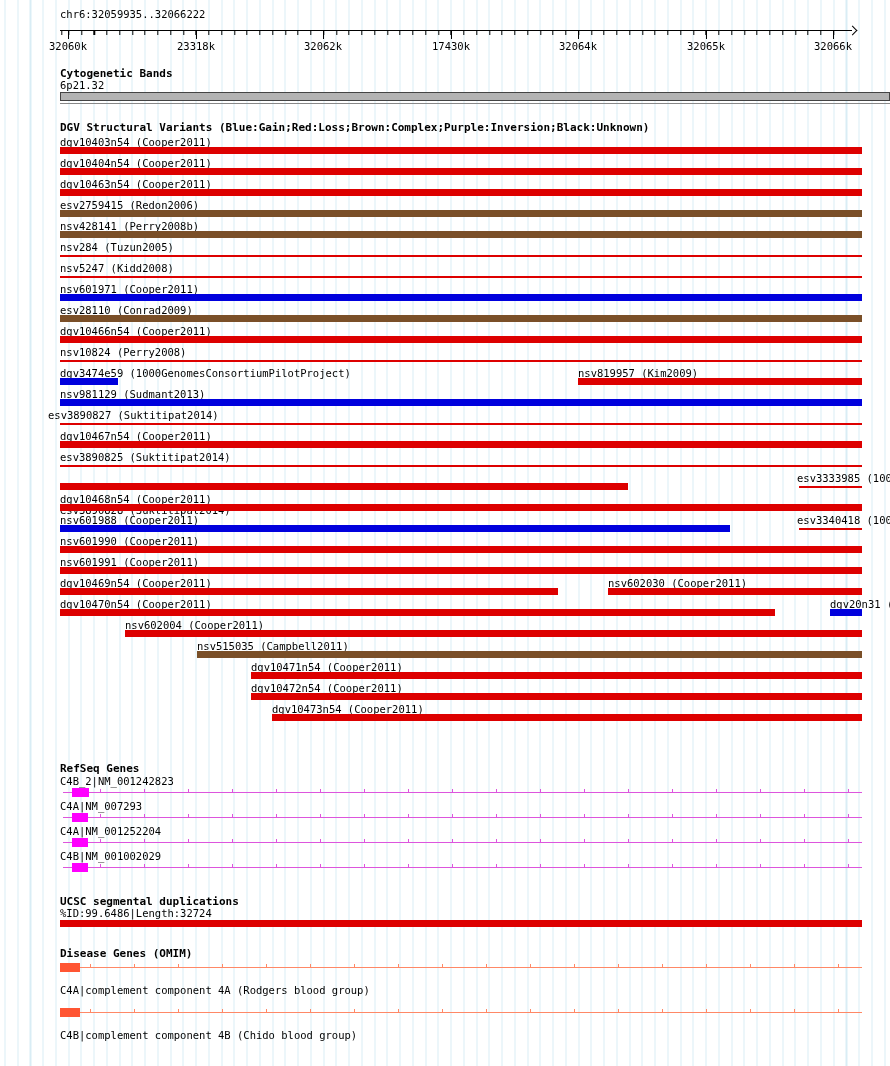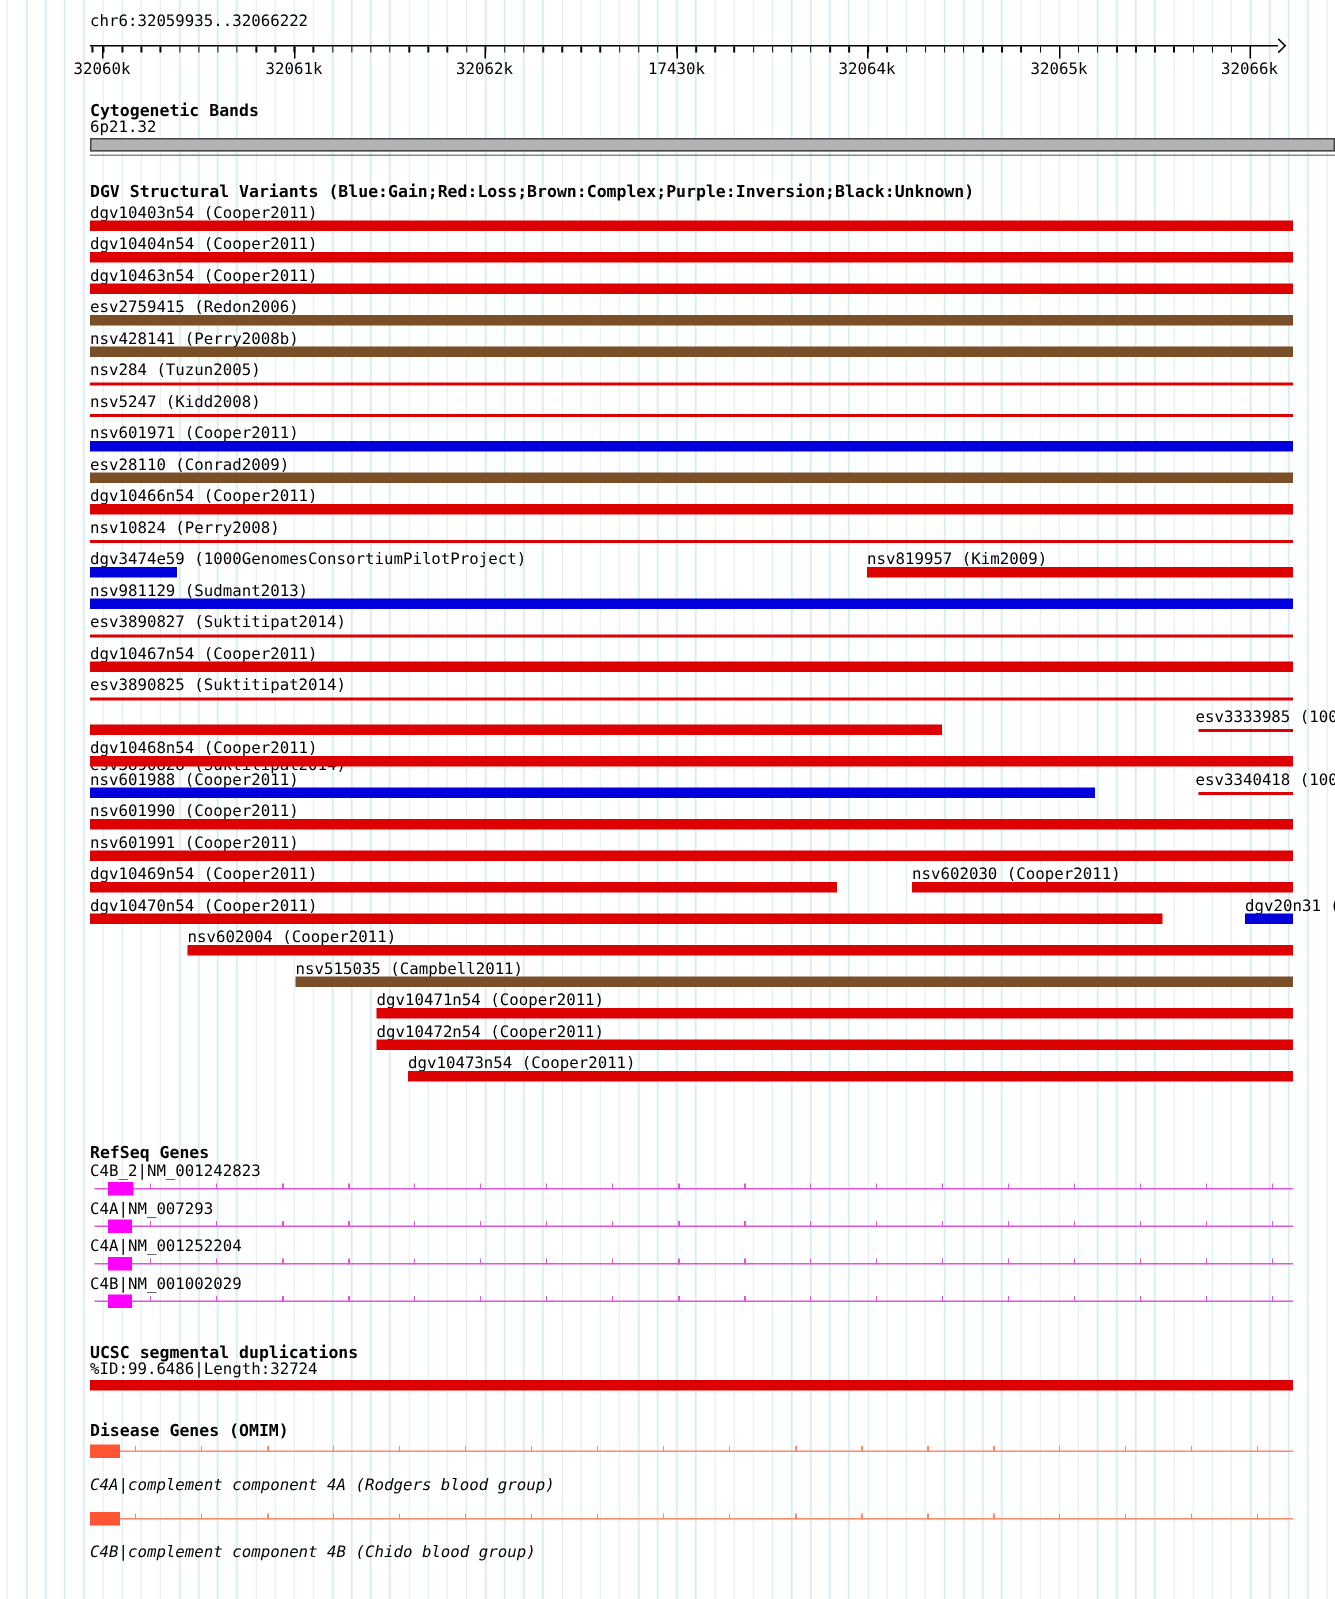--- a/index.html
+++ b/index.html
@@ -44,39 +44,39 @@
   .refseq-line { position:absolute; top:17px; left:63px; width:799px; height:1px; background:var(--refseq_line); }
   .refseq-ticks { position:absolute; top:14px; left:100px; width:762px; height:4px;
     background-image: repeating-linear-gradient(90deg, var(--refseq_line) 0 1px, transparent 1px 44px); }
   .refseq-exon { position:absolute; top:13px; height:9px; background:var(--refseq_exon); }
 
   .omim-row { position:relative; height:45px; }
   .omim-line { position:absolute; top:7px; left:60px; width:802px; height:1px; background:var(--omim_line); }
   .omim-ticks { position:absolute; top:4px; left:90px; width:772px; height:4px;
     background-image: repeating-linear-gradient(90deg, var(--omim_line) 0 1px, transparent 1px 44px); }
   .omim-exon { position:absolute; top:3px; height:9px; background:var(--omim_exon); }
-  .omim-label { top:24px;font-style:italic; }
+  .omim-label { top:24px; }
 
   .segdup-bar { width:802px; height:7px; background:var(--segdup); }
 </style>
 </head>
 <body>
 
 <div class="page">
 
   <div class="abs nowrap" style="left:60px; top:8px;">chr6:32059935..32066222</div>
 
   <div id="ruler">
     <div class="ruler-line"></div>
     <div class="ruler-minor"></div>
     <div class="ruler-arrow"></div>
   <div class="ruler-tick" style="left: 68px;"></div>
       <div class="ruler-tick-label" style="left: 68px;">32060k</div>
       <div class="ruler-tick" style="left: 196px;"></div>
-      <div class="ruler-tick-label" style="left: 196px;">32061k</div>
+      <div class="ruler-tick-label" style="left: 196px;">23318k</div>
       <div class="ruler-tick" style="left: 323px;"></div>
       <div class="ruler-tick-label" style="left: 323px;">32062k</div>
       <div class="ruler-tick" style="left: 451px;"></div>
       <div class="ruler-tick-label" style="left: 451px;">17430k</div>
       <div class="ruler-tick" style="left: 578px;"></div>
       <div class="ruler-tick-label" style="left: 578px;">32064k</div>
       <div class="ruler-tick" style="left: 706px;"></div>
       <div class="ruler-tick-label" style="left: 706px;">32065k</div>
       <div class="ruler-tick" style="left: 833px;"></div>
       <div class="ruler-tick-label" style="left: 833px;">32066k</div>
@@ -137,21 +137,21 @@
         <div class="feat-label" style="left: 60px;">dgv3474e59 (1000GenomesConsortiumPilotProject)</div>
         <div class="feat-bar bar-gain" style="left: 60px; width: 58px; top: 12px; height: 7px;"></div>
         <div class="feat-label" style="left: 578px;">nsv819957 (Kim2009)</div>
         <div class="feat-bar bar-loss" style="left: 578px; width: 284px; top: 12px; height: 7px;"></div>
       </div>
       <div class="track-row">
         <div class="feat-label" style="left: 60px;">nsv981129 (Sudmant2013)</div>
         <div class="feat-bar bar-gain" style="left: 60px; width: 802px; top: 12px; height: 7px;"></div>
       </div>
       <div class="track-row">
-        <div class="feat-label" style="left: 60px;">esv3890827 (Suktitipat2014)</div>
+        <div class="feat-label" style="left: 48px;">esv3890827 (Suktitipat2014)</div>
         <div class="feat-bar bar-loss" style="left: 60px; width: 802px; top: 15px; height: 2px;"></div>
       </div>
       <div class="track-row">
         <div class="feat-label" style="left: 60px;">dgv10467n54 (Cooper2011)</div>
         <div class="feat-bar bar-loss" style="left: 60px; width: 802px; top: 12px; height: 7px;"></div>
       </div>
       <div class="track-row">
         <div class="feat-label" style="left: 60px;">esv3890825 (Suktitipat2014)</div>
         <div class="feat-bar bar-loss" style="left: 60px; width: 802px; top: 15px; height: 2px;"></div>
       </div>

